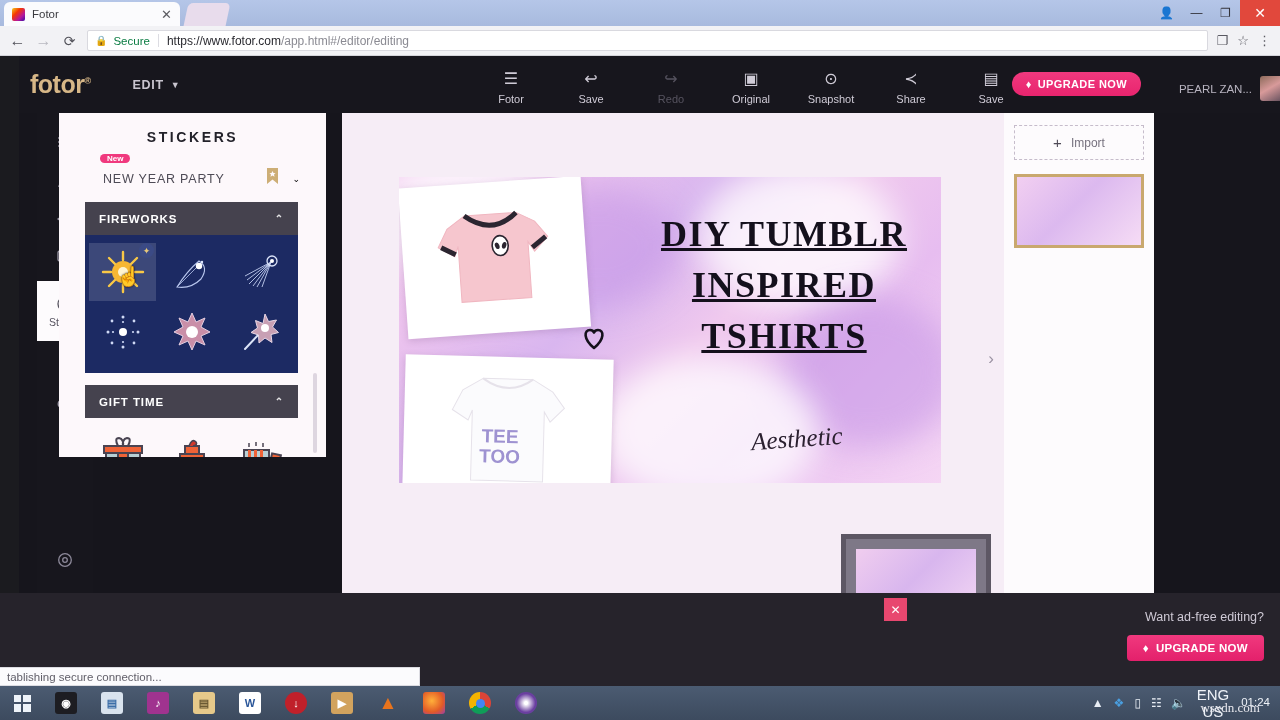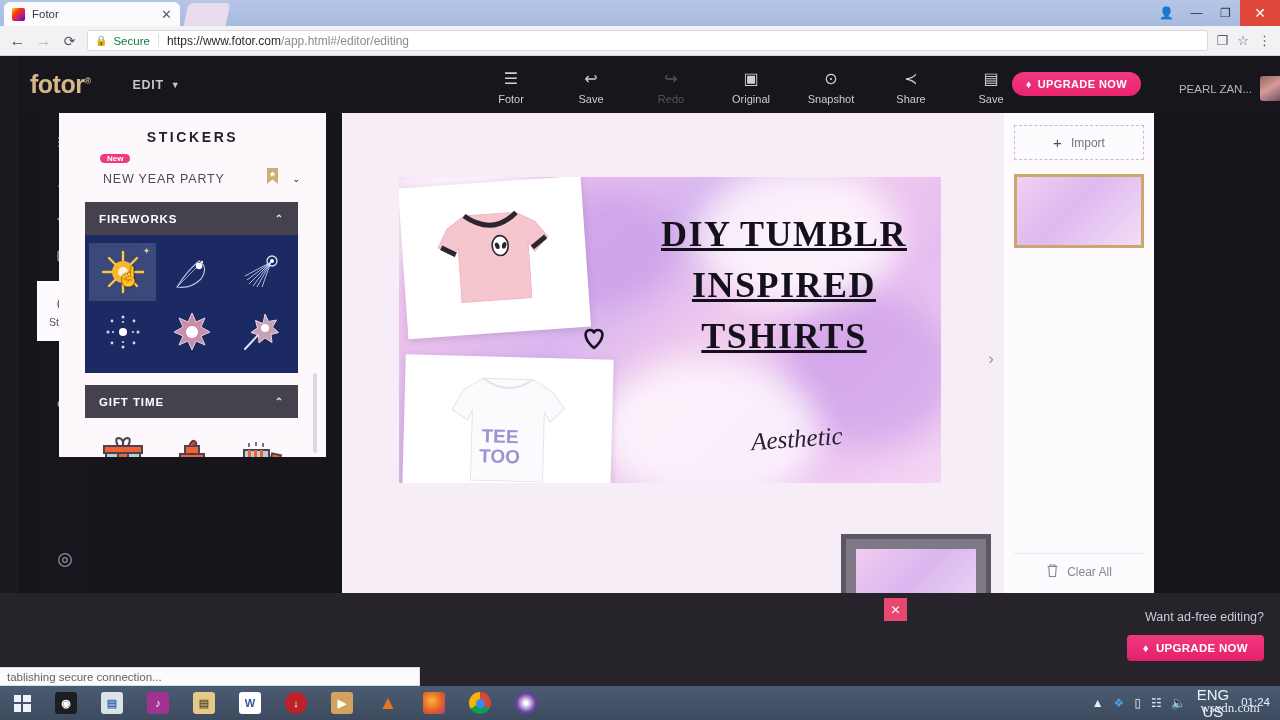--- a/index.html
+++ b/index.html
@@ -690,28 +690,20 @@
     </div>
 
   </div>
 
   <div class="right-panel">
     <div class="import-box">
       <span class="import-plus">+</span>
       <span>Import</span>
     </div>
     <div class="layer-thumb"></div>
-    <div class="clear-all">
-      <span>
-        <svg width="13" height="15" viewBox="0 0 13 15">
-          <path d="M1.5 3.5 h10 M4 3.5 V2 h5 v1.5 M2.8 3.5 l.7 10 h6 l.7-10" stroke="#8a8492" stroke-width="1.1" fill="none"></path>
-        </svg>
-      </span>
-      <span>Clear All</span>
-    </div>
   </div>
   <div class="app-right-fill"></div>
 </div>
 
 <div class="ad-strip">
   <div class="ad-close">✕</div>
   <div class="ad-text">Want ad-free editing?</div>
   <div class="ad-upgrade">
     <span>♦</span>
     <span>UPGRADE NOW</span>

